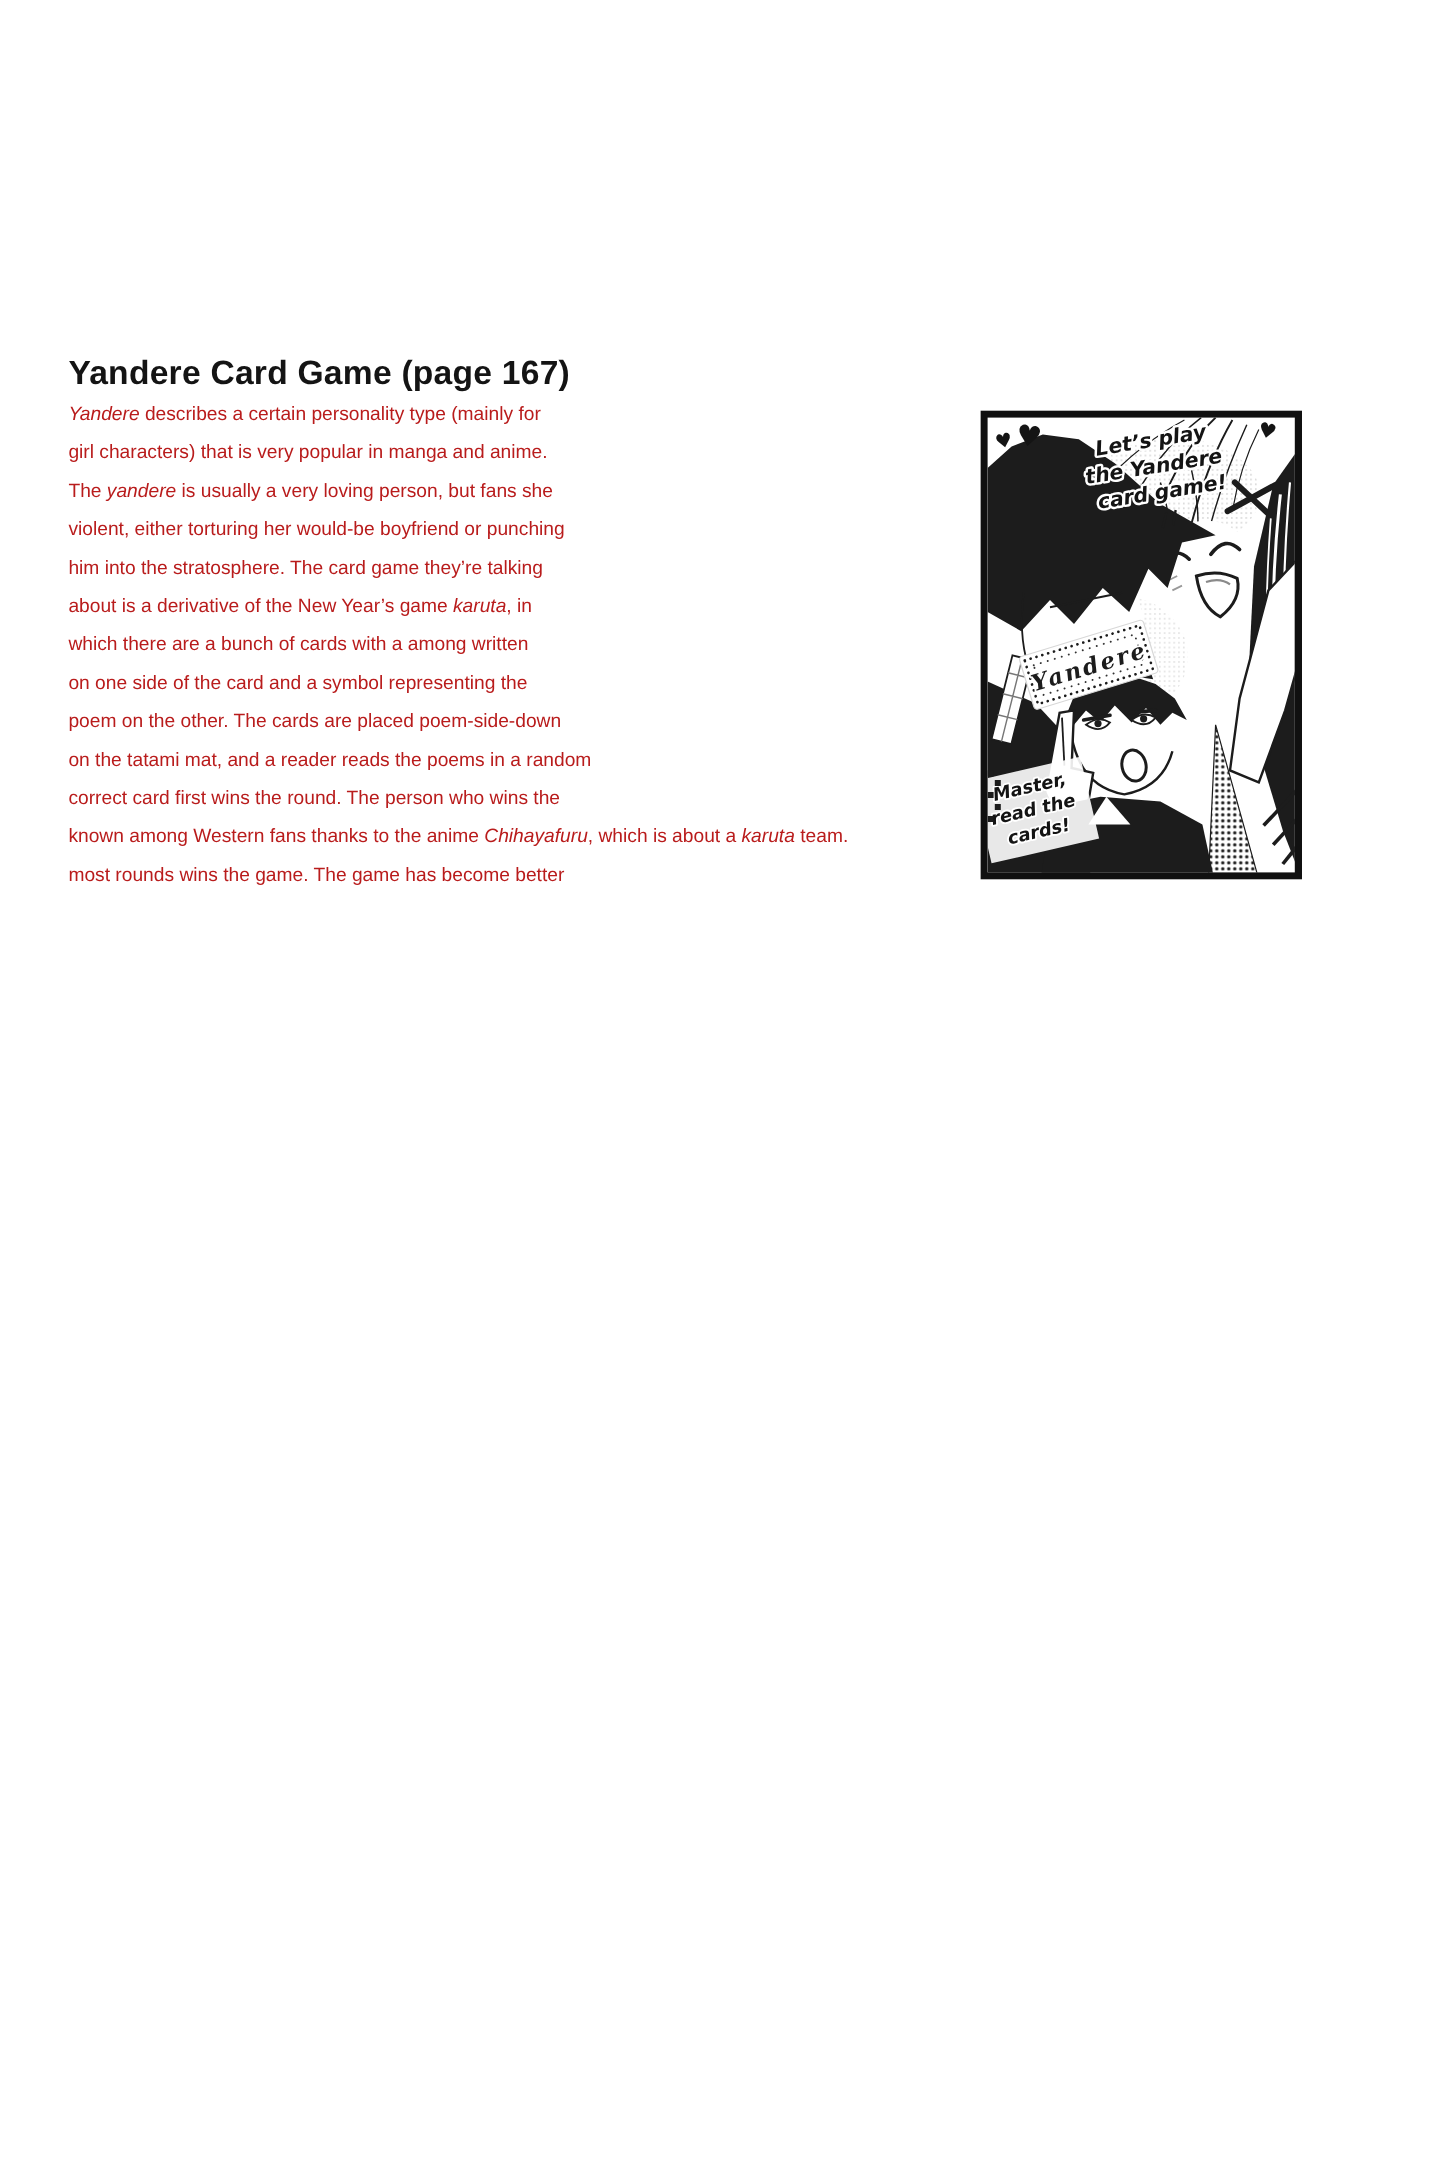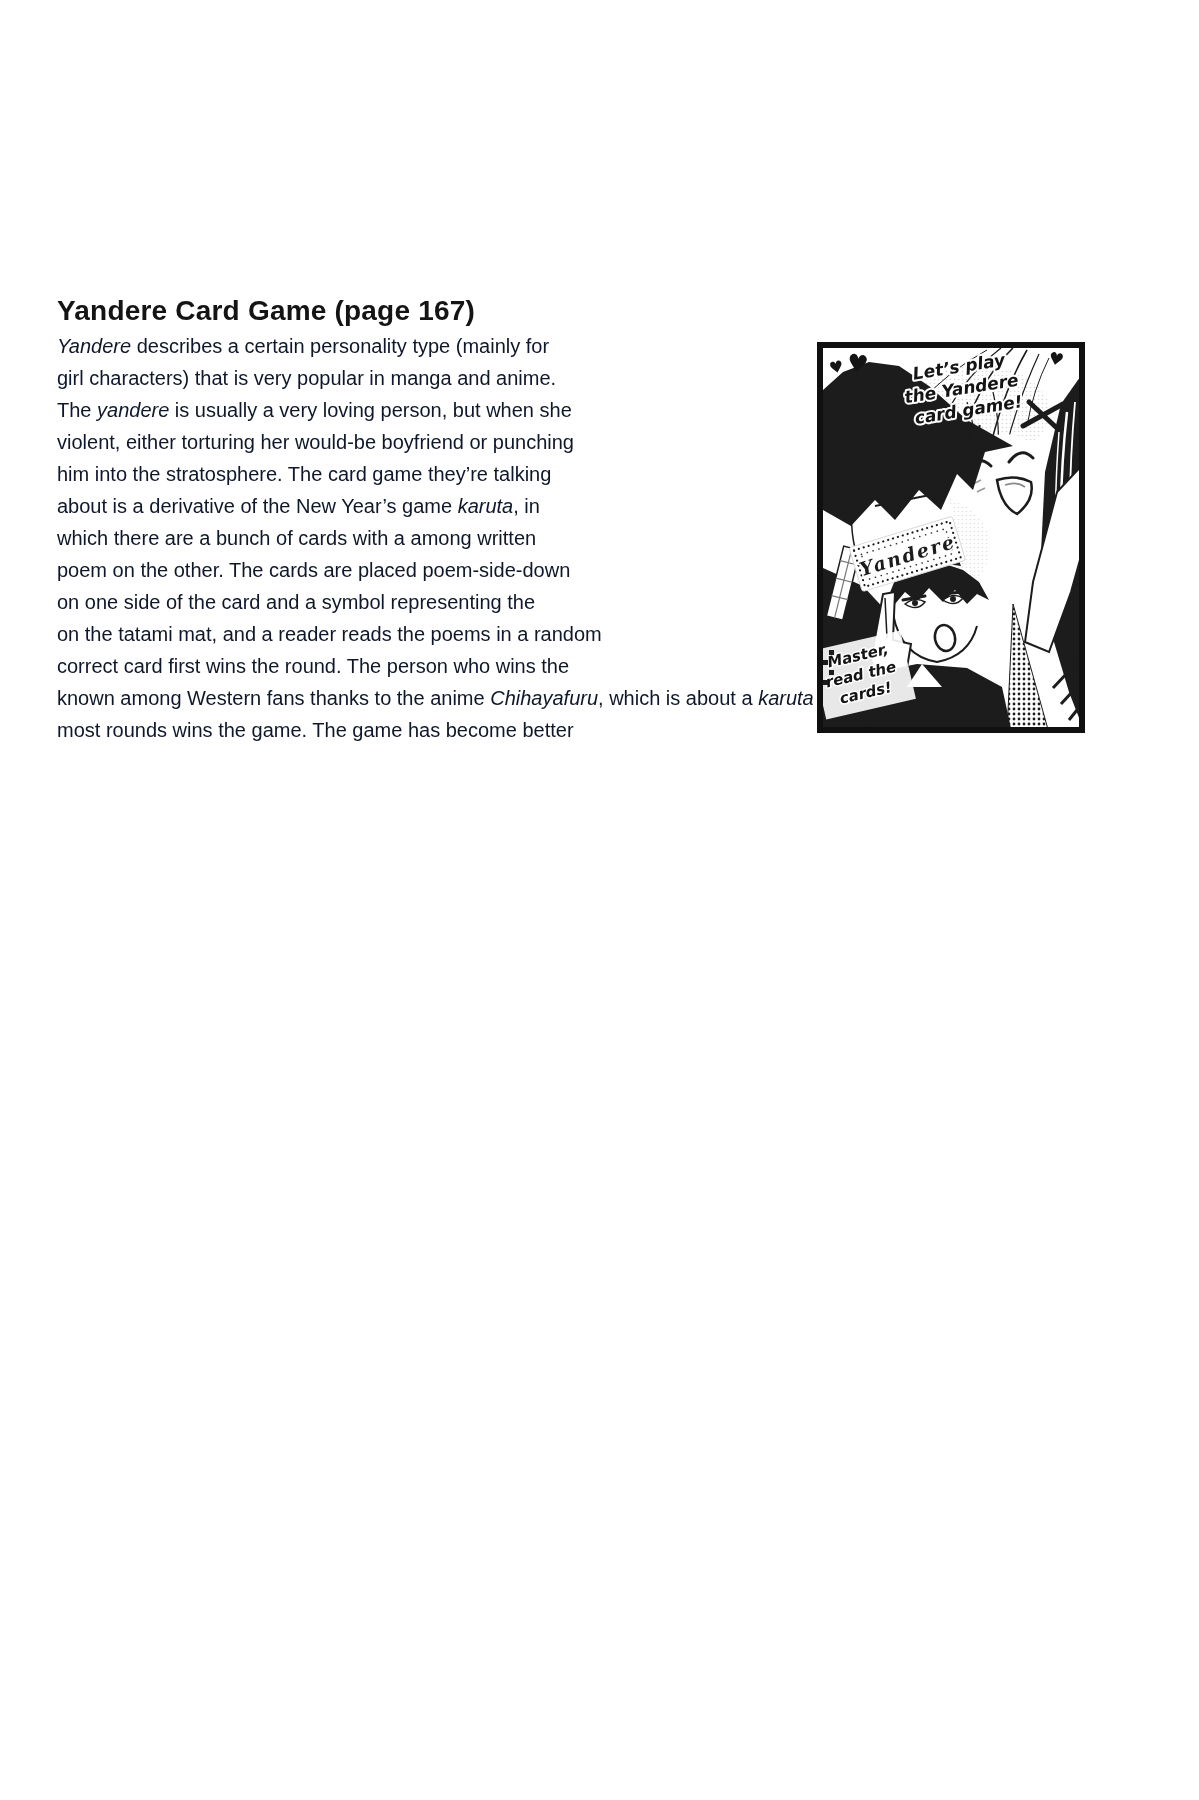--- a/index.html
+++ b/index.html
@@ -9,21 +9,21 @@
   }
   .page{position:absolute;inset:0;background:#ffffff;}
   .heading{
     position:absolute;left:57px;top:294px;
     font-size:28px;font-weight:700;color:#141414;letter-spacing:.2px;line-height:34px;
     white-space:pre;
     text-align:right;
   }
   .paragraph{
     position:absolute;left:57px;top:330px;
-    font-size:20px;line-height:32px;color:#0f172a;
+    font-size:16px;line-height:32px;color:#b91c1c;
   }
   .pline{white-space:pre;height:32px;}
   .pline .it{font-style:italic;}
   .panel{
     position:absolute;left:817px;top:342px;width:268px;height:391px;
   }
   .panel svg{display:block;width:100%;height:100%;}
   .speech{
     font-family:"DejaVu Sans",sans-serif;font-style:italic;font-weight:600;
     font-size:17px;fill:#141414;paint-order:stroke;stroke:#ffffff;stroke-width:4px;
@@ -44,27 +44,27 @@
 </head>
 <body>
 
 <div class="page">
 
   <div class="heading">Yandere Card Game (page 167)</div>
 
   <div class="paragraph">
       <div class="pline"><span class="it">Yandere</span><span> describes a certain personality type (mainly for</span></div>
       <div class="pline"><span>girl characters) that is very popular in manga and anime.</span></div>
-      <div class="pline"><span>The </span><span class="it">yandere</span><span> is usually a very loving person, but when she</span></div>
+      <div class="pline"><span>The </span><span class="it">yandere</span><span> is usually a very loving person, but fans she</span></div>
       <div class="pline"><span>violent, either torturing her would-be boyfriend or punching</span></div>
       <div class="pline"><span>him into the stratosphere. The card game they’re talking</span></div>
       <div class="pline"><span>about is a derivative of the New Year’s game </span><span class="it">karuta</span><span>, in</span></div>
       <div class="pline"><span>which there are a bunch of cards with a among written</span></div>
+      <div class="pline"><span>on one side of the card and a symbol representing the</span></div>
       <div class="pline"><span>poem on the other. The cards are placed poem-side-down</span></div>
-      <div class="pline"><span>on one side of the card and a symbol representing the</span></div>
       <div class="pline"><span>on the tatami mat, and a reader reads the poems in a random</span></div>
       <div class="pline"><span>correct card first wins the round. The person who wins the</span></div>
       <div class="pline"><span>known among Western fans thanks to the anime </span><span class="it">Chihayafuru</span><span>, which is about a </span><span class="it">karuta</span><span> team.</span></div>
       <div class="pline"><span>most rounds wins the game. The game has become better</span></div>
     </div>
 
   <div class="panel">
     <svg viewBox="0 0 268 391" xmlns="http://www.w3.org/2000/svg">
       <defs>
         <clipPath id="pc">

